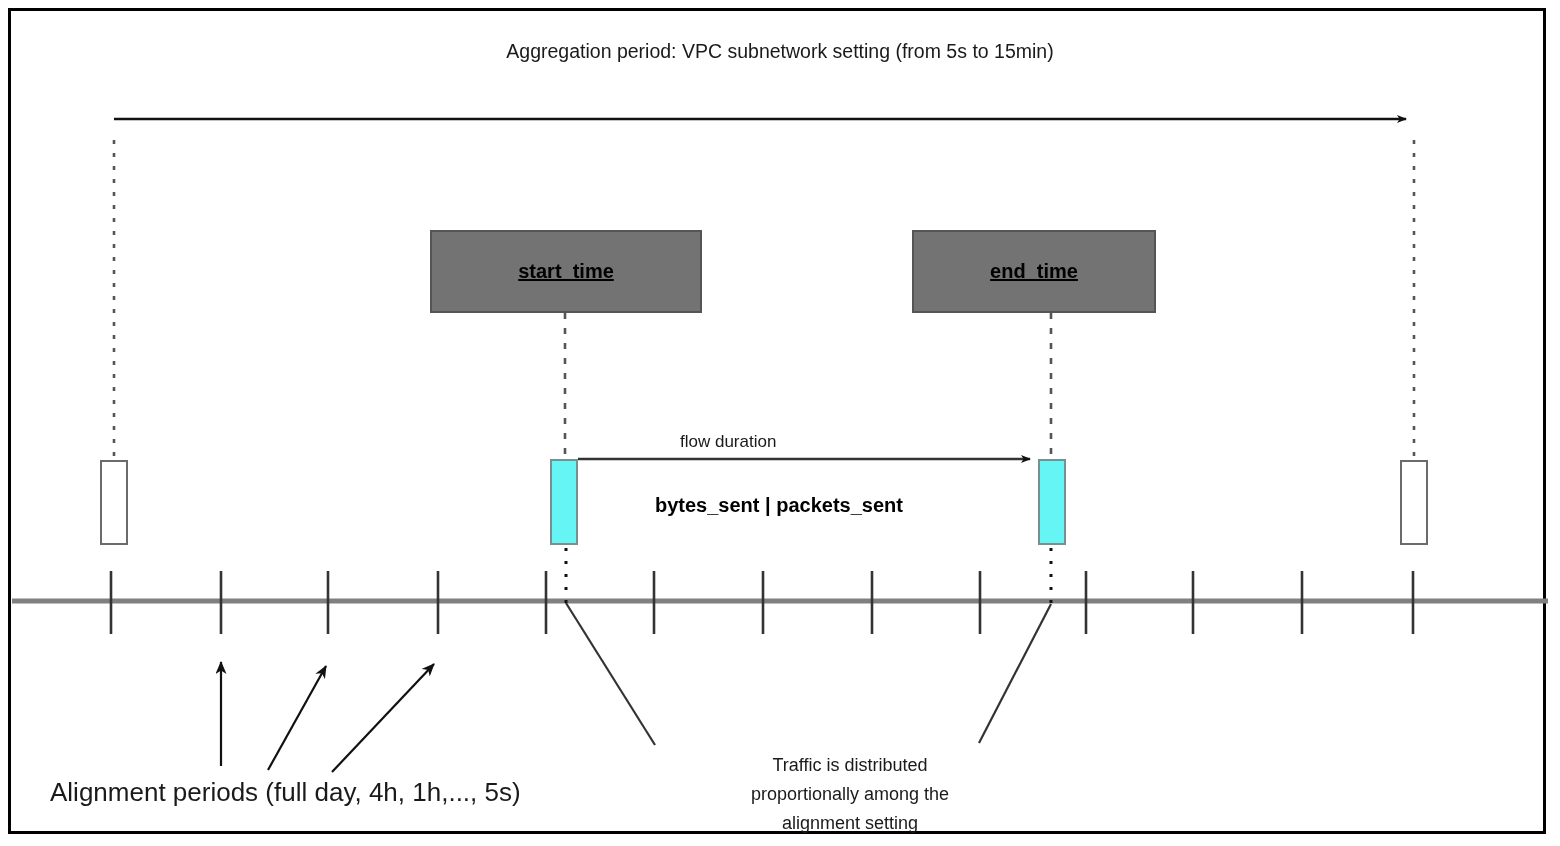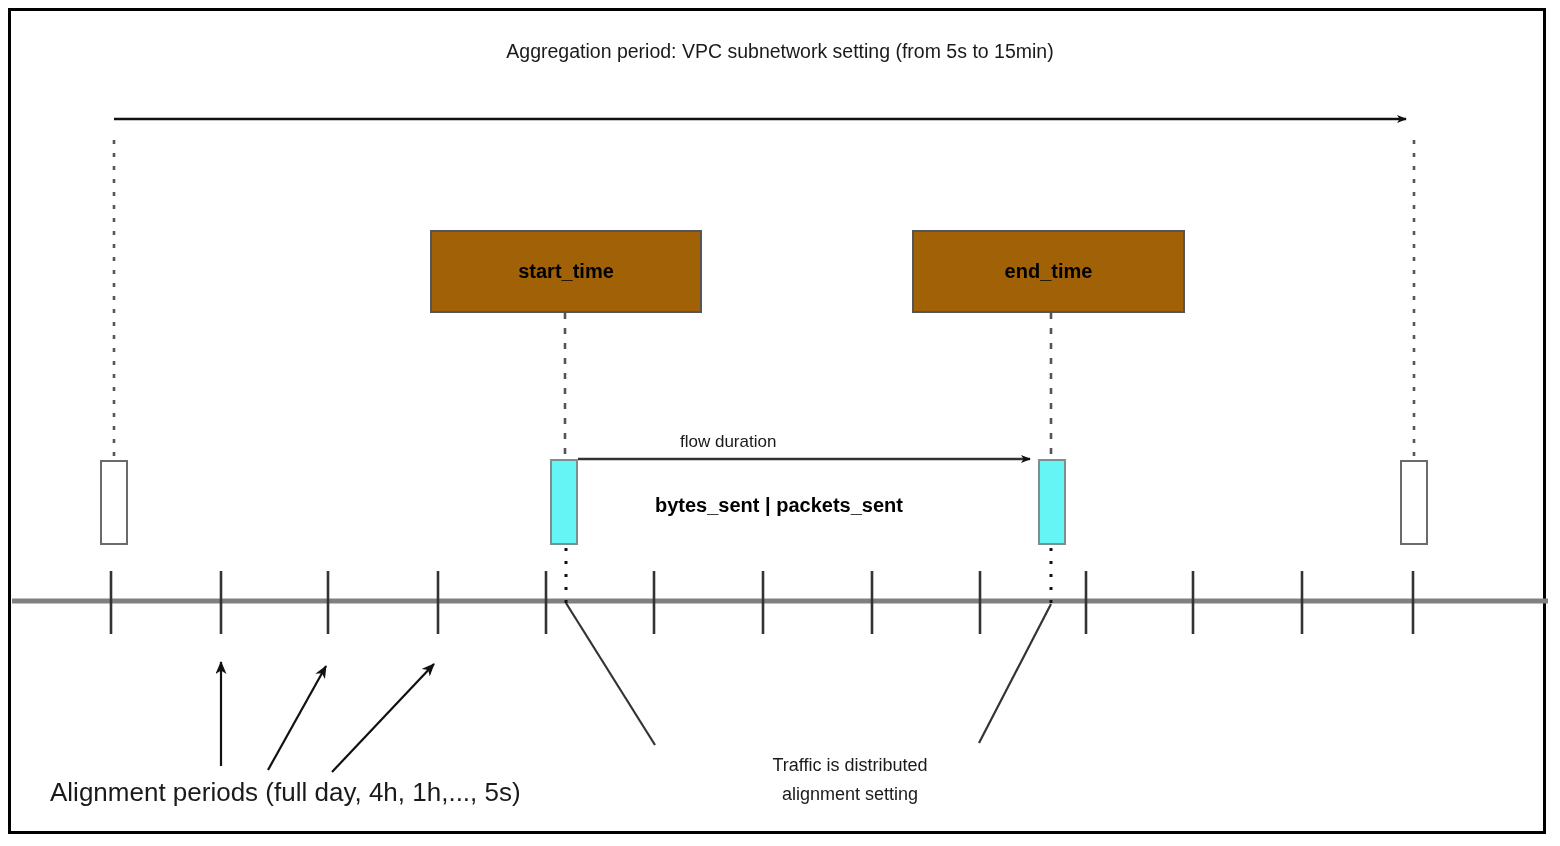--- a/index.html
+++ b/index.html
@@ -42,24 +42,25 @@
     line-height: 1.22;
   }
   .title-text {
     font-size: 19.5px;
     text-align: center;
   }
   .box {
     position: absolute;
     box-sizing: border-box;
     border: 2px solid #555555;
-    background: #a16207;
+    background: #737373;
     display: flex;
     align-items: center;
     justify-content: center;
+    text-decoration: underline;
   }
   .box-label {
     font-size: 20px;
     font-weight: bold;
     color: #000000;
     white-space: pre;
   }
   .period-rect {
     position: absolute;
     box-sizing: border-box;
@@ -148,33 +149,34 @@
     <line x1="268" y1="770" x2="326" y2="666" stroke="#111111" stroke-width="2.2" marker-end="url(#arrowThin)"></line>
     <line x1="332" y1="772" x2="434" y2="664" stroke="#111111" stroke-width="2.2" marker-end="url(#arrowThin)"></line>
   </svg>
 
   <div class="txt title-text" style="left:330px; top:40px; width:900px;">Aggregation period: VPC subnetwork setting (from 5s to 15min)</div>
 
   <div class="box" style="left:430px; top:230px; width:272px; height:83px;">
     <span class="box-label">start_time</span>
   </div>
 
-  <div class="box" style="left:912px; top:230px; width:273px; height:83px;">
+  <div class="box" style="left:912px; top:230px; width:244px; height:83px;">
     <span class="box-label">end_time</span>
   </div>
 
   <div class="period-rect" style="left:100px; top:460px; width:28px; height:85px;"></div>
   <div class="period-rect" style="left:1400px; top:460px; width:28px; height:85px;"></div>
 
   <div class="flow-bar" style="left:550px; top:459px; width:28px; height:86px;"></div>
   <div class="flow-bar" style="left:1038px; top:459px; width:28px; height:86px;"></div>
 
   <div class="txt label-flow-duration" style="left:680px; top:432px; width:250px;">flow duration</div>
 
   <div class="txt label-bytes" style="left:655px; top:493px; width:305px;">bytes_sent | packets_sent</div>
 
   <div class="txt label-alignment" style="left:50px; top:777px;">Alignment periods (full day, 4h, 1h,..., 5s)</div>
 
   <div style="position:absolute; left:700px; top:747px; width:300px;">
     <div class="label-traffic">Traffic is distributed</div>
+    <div class="label-traffic">proportionally among the</div>
     <div class="label-traffic">alignment setting</div>
   </div>
 </div>
 
 </body></html>

